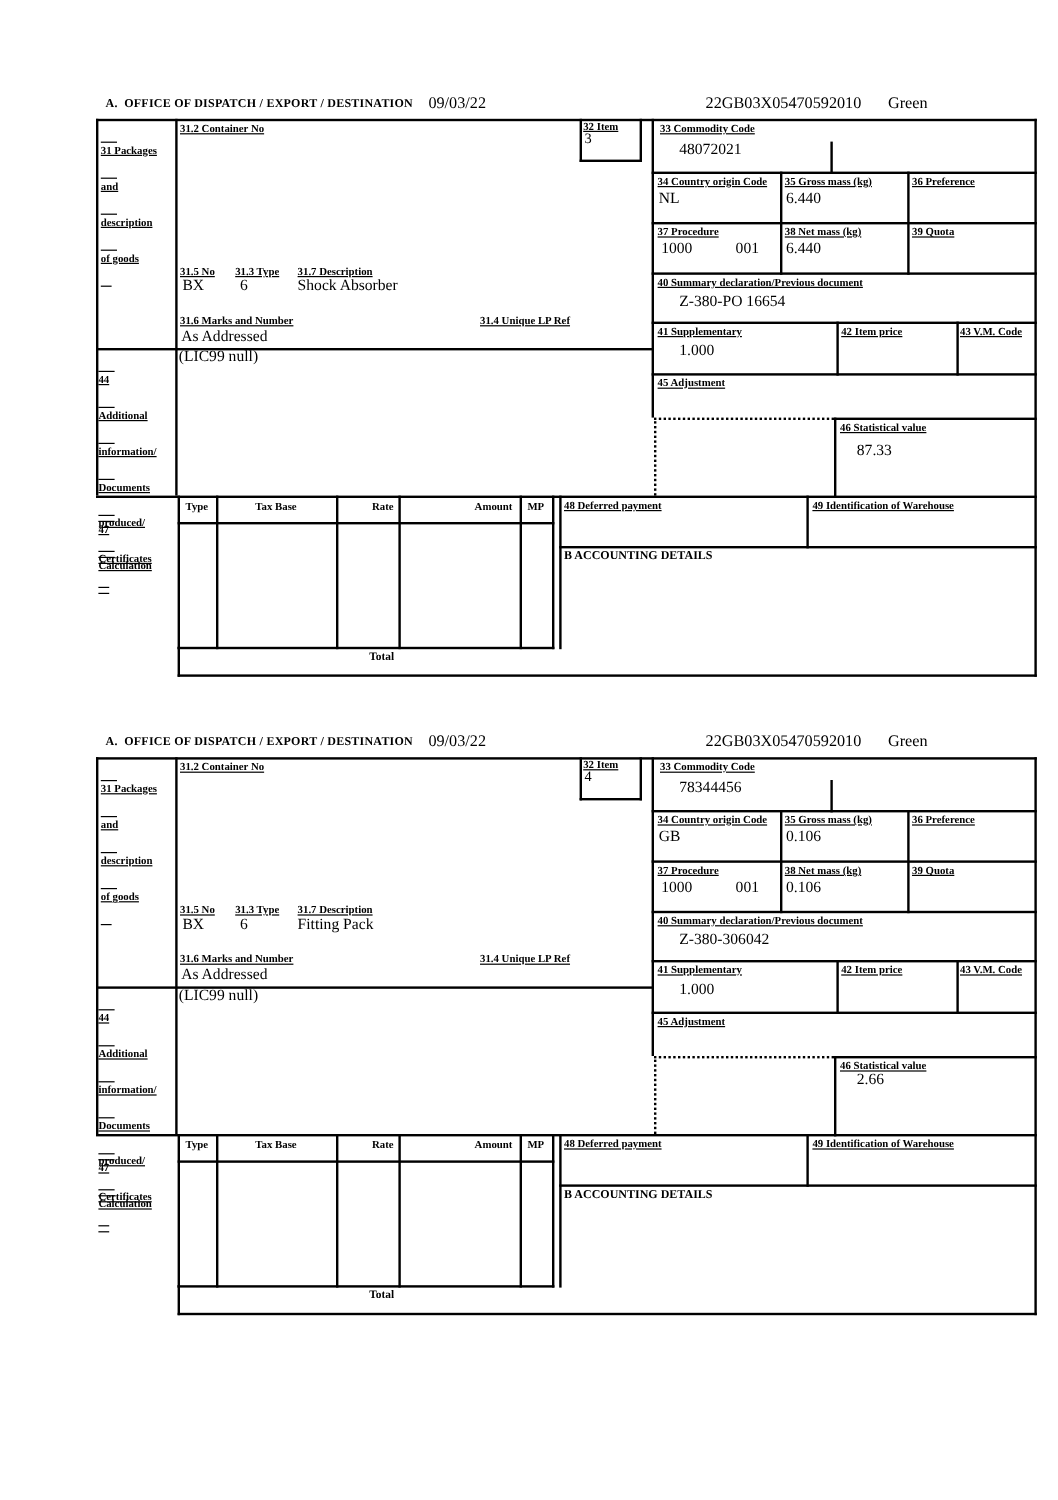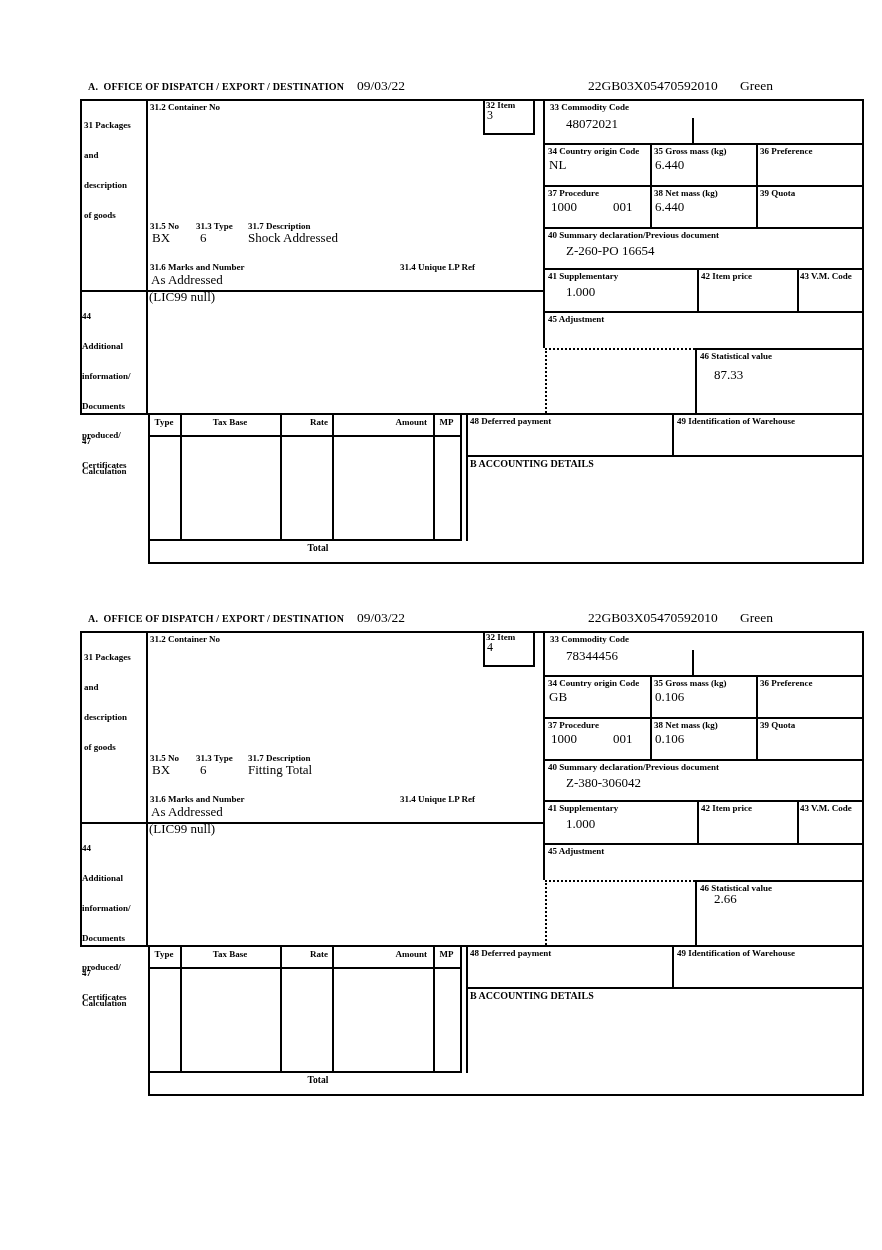--- a/index.html
+++ b/index.html
@@ -1,21 +1,21 @@
 <!DOCTYPE html>
 <html><head>
 <meta charset="utf-8">
 <style>
   html,body{margin:0;padding:0;background:#fff;}
   #page{position:relative;width:882px;height:1250px;background:#fff;overflow:hidden;
         font-family:"Liberation Serif",serif;color:#000;}
   .block{position:absolute;left:0;width:882px;height:488px;}
   .t{position:absolute;white-space:pre;line-height:1.05;}
   .b{font-weight:bold;}
-  .lbl{font-size:9px;font-weight:bold;}
+  .lbl{font-size:9px;font-weight:bold;text-decoration:underline;}
   .val{font-size:13px;}
   .hl{position:absolute;height:2px;background:#000;}
   .vl{position:absolute;width:2px;background:#000;}
   .hd{position:absolute;height:0;border-top:2px dotted #000;}
   .vd{position:absolute;width:0;border-left:2px dotted #000;}
   .stack span{display:block;line-height:11px;}
   .col-h{font-size:9px;font-weight:bold;}
 </style>
 </head>
 <body>
@@ -77,21 +77,21 @@
 
     <span class="t lbl" style="left:150px;top:25px">31.2 Container No</span>
     <span class="t lbl" style="left:486px;top:23px">32 Item</span>
     <span class="t" style="left:487px;top:31px;font-size:12px">3</span>
 
     <span class="t lbl" style="left:150px;top:144px">31.5 No</span>
     <span class="t lbl" style="left:196px;top:144px">31.3 Type</span>
     <span class="t lbl" style="left:248px;top:144px">31.7 Description</span>
     <span class="t val" style="left:152px;top:153px">BX</span>
     <span class="t val" style="left:200px;top:153px">6</span>
-    <span class="t val" style="left:248px;top:153px">Shock Addressed</span>
+    <span class="t val" style="left:248px;top:153px">Shock Absorber</span>
 
     <span class="t lbl" style="left:150px;top:185px">31.6 Marks and Number</span>
     <span class="t lbl" style="left:400px;top:185px">31.4 Unique LP Ref</span>
     <span class="t val" style="left:151px;top:195px">As Addressed</span>
 
     <span class="t lbl" style="left:550px;top:25px">33 Commodity Code</span>
     <span class="t val" style="left:566px;top:39px">48072021</span>
 
     <span class="t lbl" style="left:548px;top:69px">34 Country origin Code</span>
     <span class="t val" style="left:549px;top:80px">NL</span>
@@ -100,21 +100,21 @@
     <span class="t lbl" style="left:760px;top:69px">36 Preference</span>
 
     <span class="t lbl" style="left:548px;top:111px">37 Procedure</span>
     <span class="t val" style="left:551px;top:122px">1000</span>
     <span class="t val" style="left:613px;top:122px">001</span>
     <span class="t lbl" style="left:654px;top:111px">38 Net mass (kg)</span>
     <span class="t val" style="left:655px;top:122px">6.440</span>
     <span class="t lbl" style="left:760px;top:111px">39 Quota</span>
 
     <span class="t lbl" style="left:548px;top:153px">40 Summary declaration/Previous document</span>
-    <span class="t val" style="left:566px;top:166px">Z-260-PO 16654</span>
+    <span class="t val" style="left:566px;top:166px">Z-380-PO 16654</span>
 
     <span class="t lbl" style="left:548px;top:194px">41 Supplementary</span>
     <span class="t val" style="left:566px;top:207px">1.000</span>
     <span class="t lbl" style="left:701px;top:194px">42 Item price</span>
     <span class="t lbl" style="left:800px;top:194px">43 V.M. Code</span>
 
     <span class="t lbl" style="left:548px;top:237px">45 Adjustment</span>
 
     <span class="t lbl" style="left:700px;top:274px">46 Statistical value</span>
     <span class="t val" style="left:714px;top:290px">87.33</span>
@@ -200,21 +200,21 @@
 
     <span class="t lbl" style="left:150px;top:25px">31.2 Container No</span>
     <span class="t lbl" style="left:486px;top:23px">32 Item</span>
     <span class="t" style="left:487px;top:31px;font-size:12px">4</span>
 
     <span class="t lbl" style="left:150px;top:144px">31.5 No</span>
     <span class="t lbl" style="left:196px;top:144px">31.3 Type</span>
     <span class="t lbl" style="left:248px;top:144px">31.7 Description</span>
     <span class="t val" style="left:152px;top:153px">BX</span>
     <span class="t val" style="left:200px;top:153px">6</span>
-    <span class="t val" style="left:248px;top:153px">Fitting Total</span>
+    <span class="t val" style="left:248px;top:153px">Fitting Pack</span>
 
     <span class="t lbl" style="left:150px;top:185px">31.6 Marks and Number</span>
     <span class="t lbl" style="left:400px;top:185px">31.4 Unique LP Ref</span>
     <span class="t val" style="left:151px;top:195px">As Addressed</span>
 
     <span class="t lbl" style="left:550px;top:25px">33 Commodity Code</span>
     <span class="t val" style="left:566px;top:39px">78344456</span>
 
     <span class="t lbl" style="left:548px;top:69px">34 Country origin Code</span>
     <span class="t val" style="left:549px;top:80px">GB</span>

